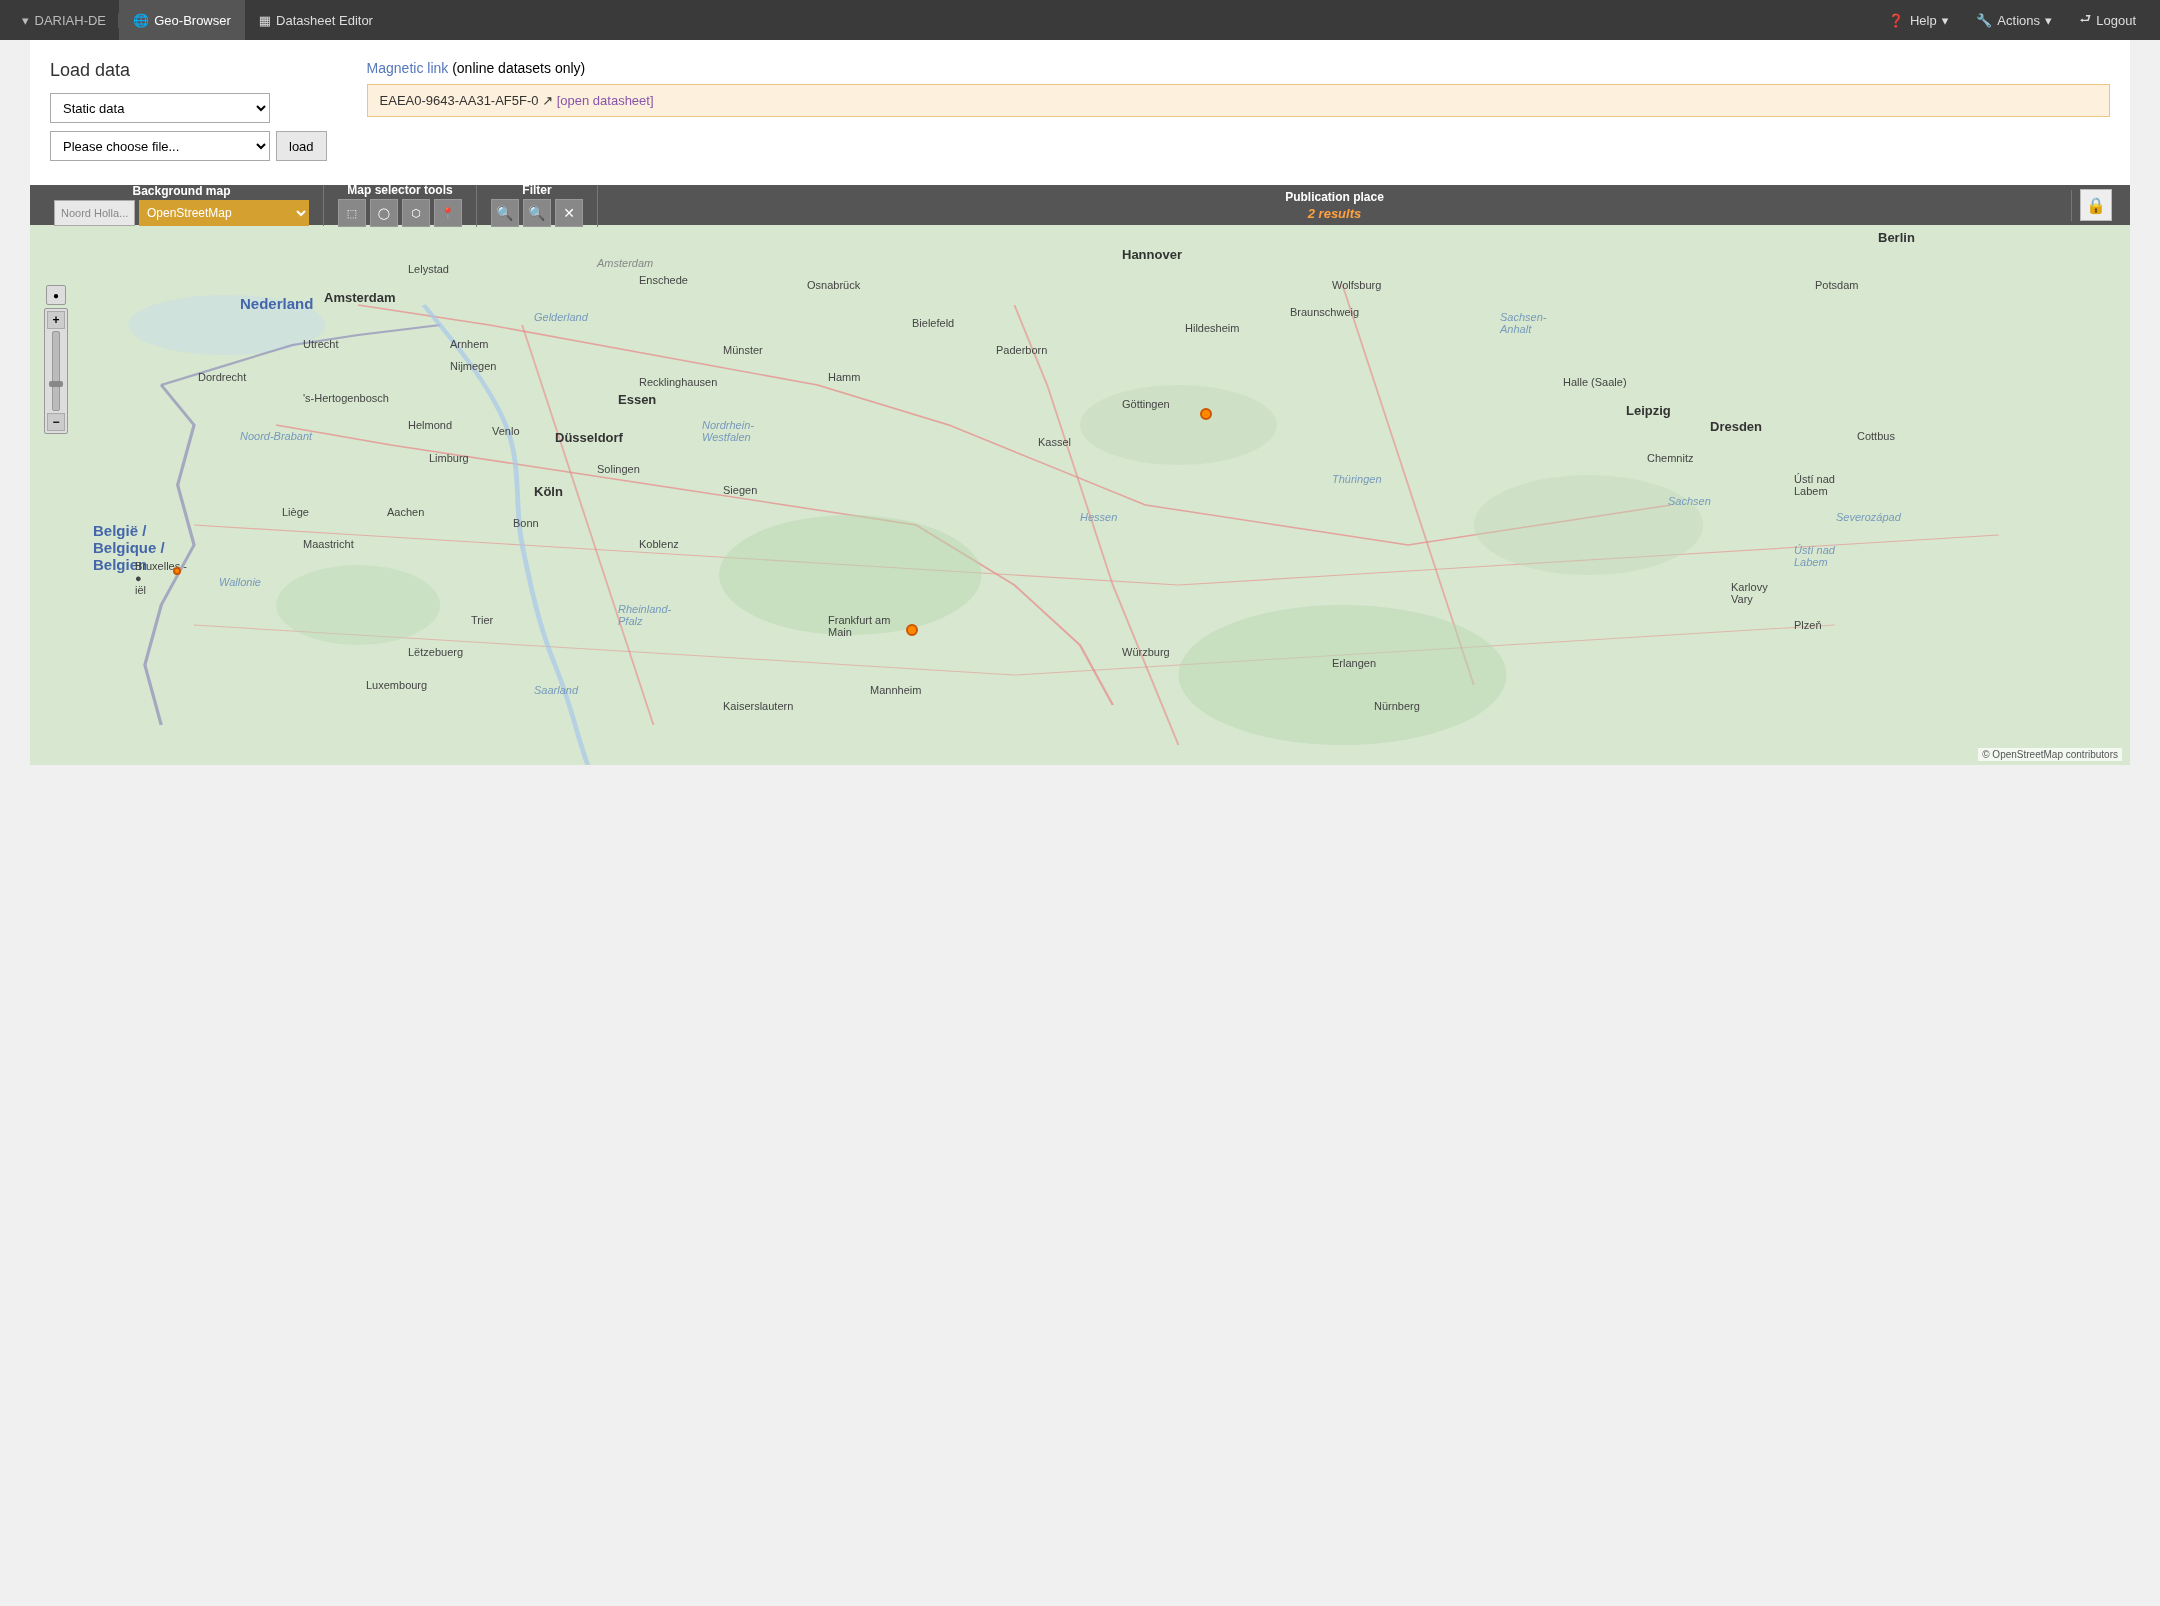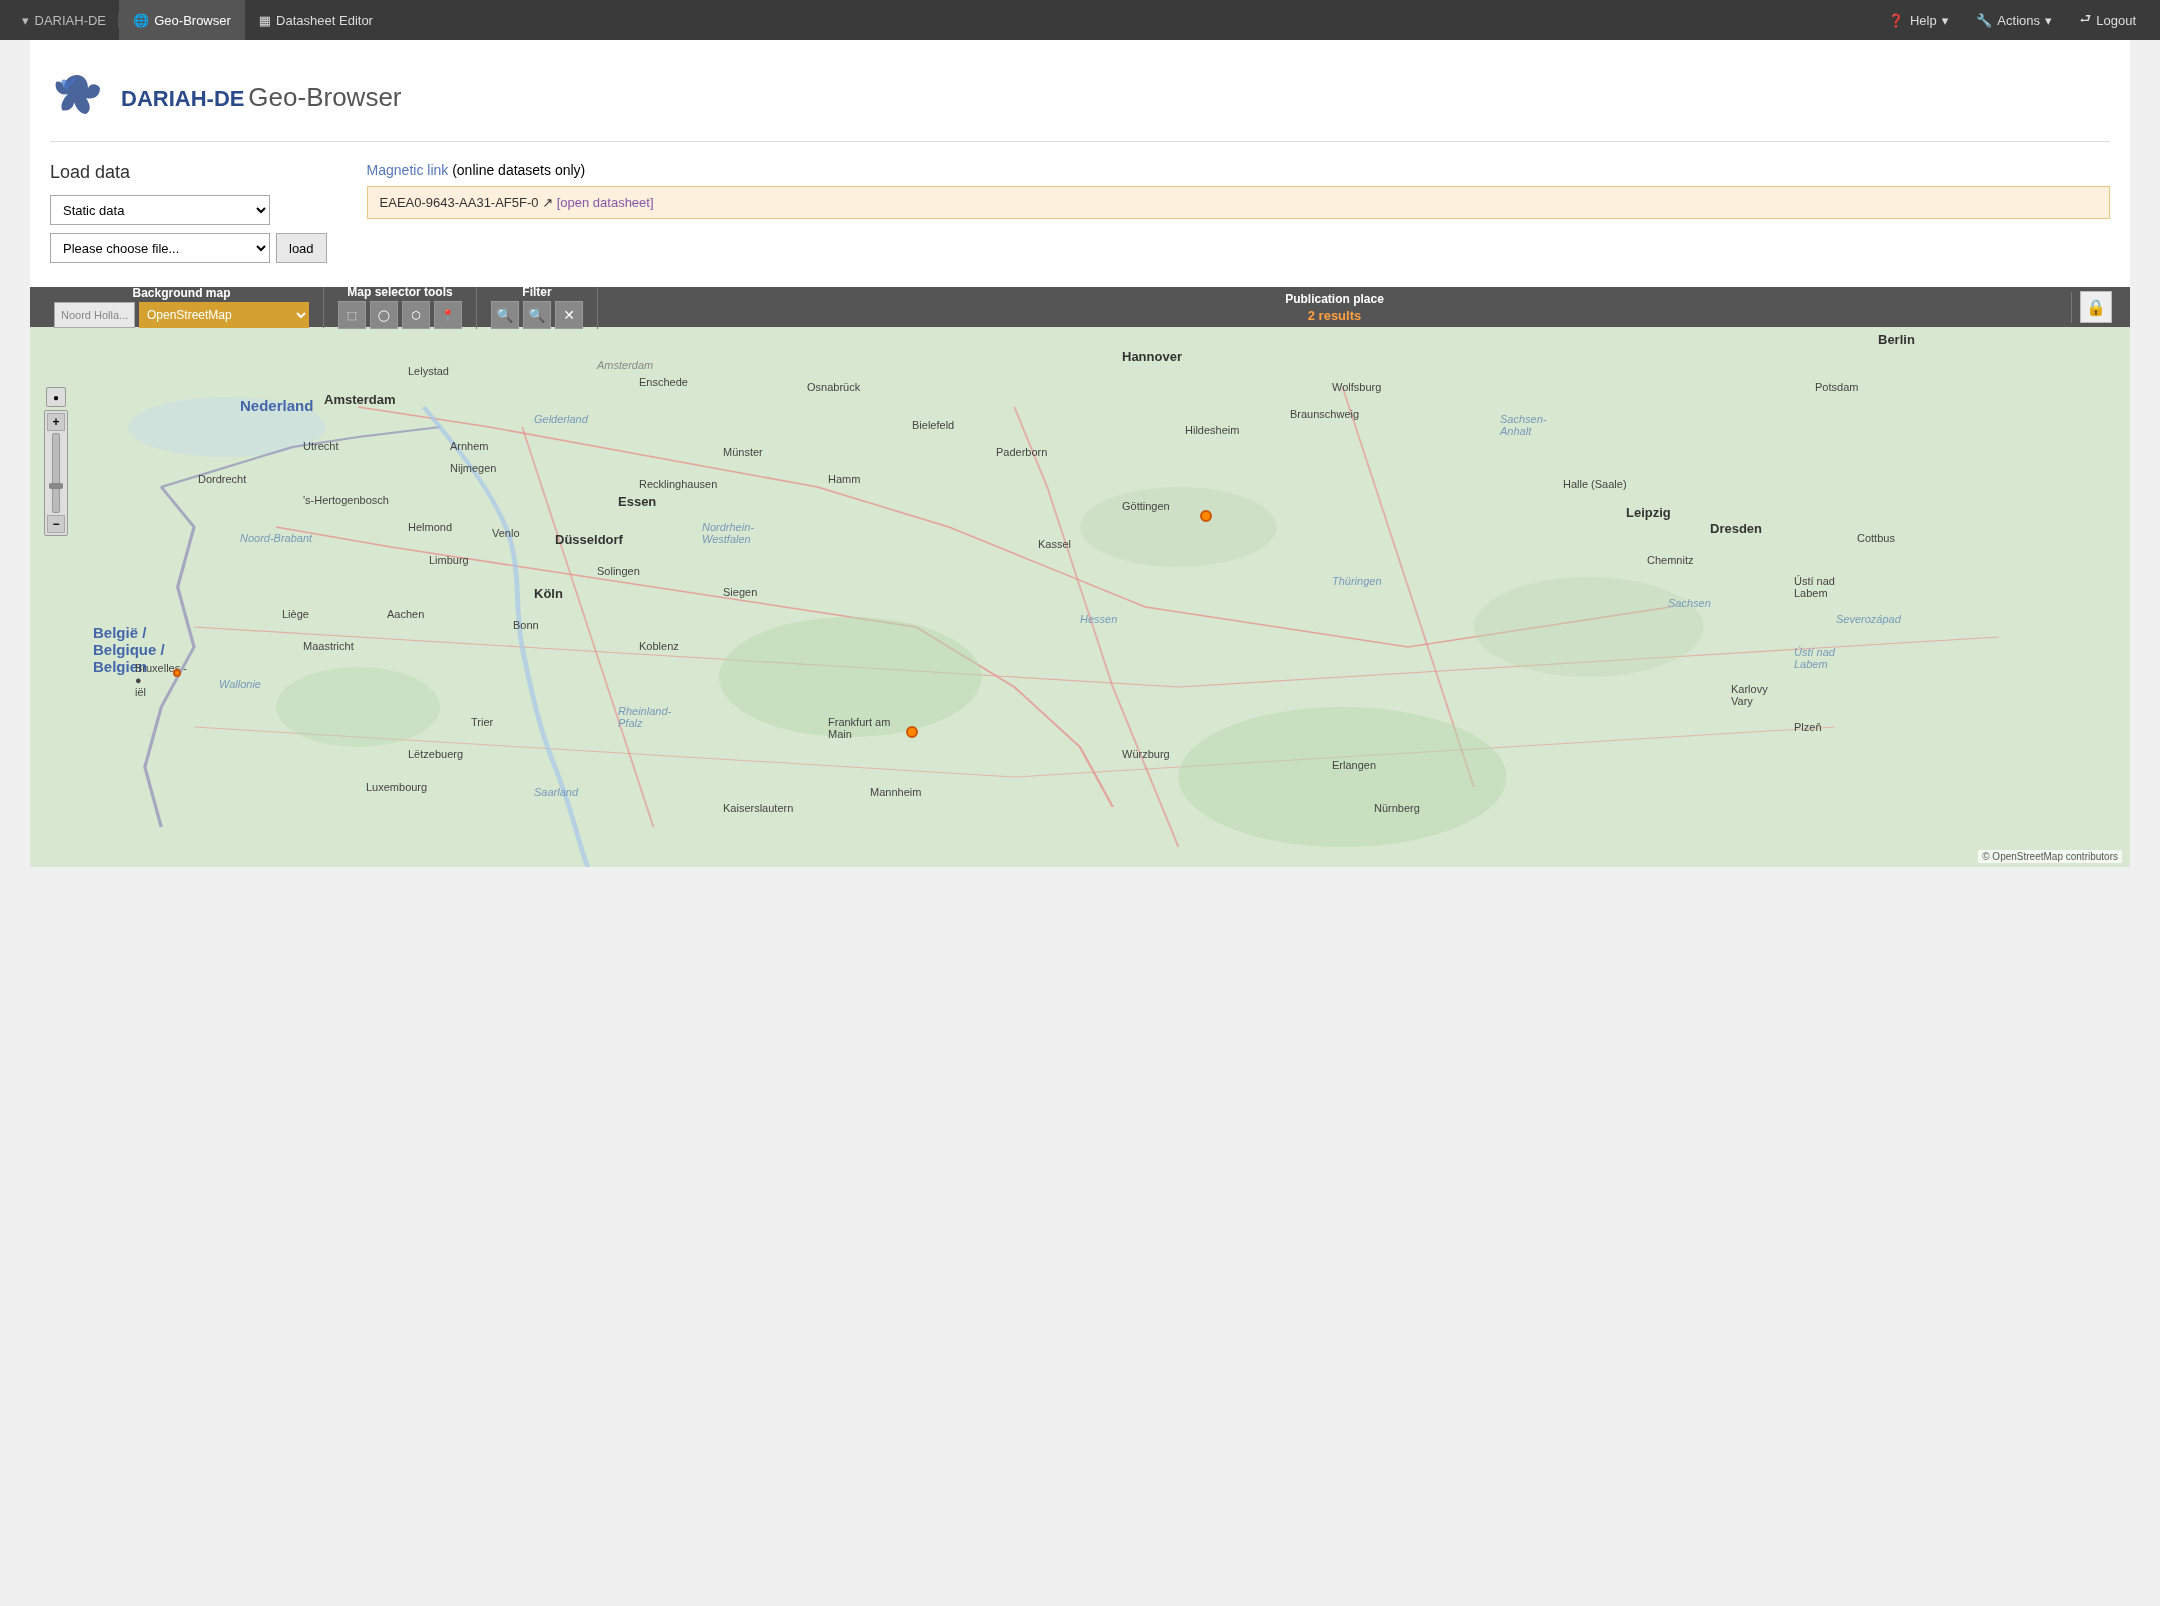--- a/index.html
+++ b/index.html
@@ -196,20 +196,21 @@
       height: 28px;
       cursor: pointer;
       display: flex;
       align-items: center;
       justify-content: center;
       font-size: 14px;
     }
     .pub-results {
       color: #ffa040;
       font-size: 13px;
+      font-style: italic;
       font-weight: bold;
     }
     .lock-btn {
       background: #eee;
       border: 1px solid #bbb;
       width: 32px;
       height: 32px;
       cursor: pointer;
       display: flex;
       align-items: center;
@@ -376,31 +377,20 @@
     </a>
     <a class="nav-item">
       <span>⮐</span>
       <span>Logout</span>
     </a>
   </div>
 </nav>
 
 <div id="main-content">
 
-  <div class="page-header">
-    <svg class="logo-icon" viewBox="0 0 55 55">
-      <path d="M27 5 C20 5, 14 10, 14 18 C14 14, 10 10, 6 12 C4 20, 10 26, 18 24 C14 28, 10 34, 12 40 C18 42, 24 38, 24 32 C26 38, 30 44, 36 44 C42 40, 40 34, 36 28 C44 30, 50 26, 50 18 C46 12, 40 14, 38 18 C38 10, 33 5, 27 5 Z" fill="#2a4a8a" opacity="0.85"></path>
-      <path d="M27 8 C22 8, 18 12, 18 18 L18 20 C14 18, 10 14, 12 10 C16 8, 20 12, 18 18" fill="#4477cc" opacity="0.7"></path>
-    </svg>
-    <div>
-      <span class="header-brand">DARIAH-DE</span>
-      <span class="header-title"> </span>
-      <span class="header-title">Geo-Browser</span>
-    </div>
-  </div>
 
   <div class="form-section">
 
     <div class="form-group">
       <div class="form-group-label">Load data</div>
       <div class="form-row">
         <select class="select-wide"><option>Static data</option><option>Dynamic data</option></select>
       </div>
       <div class="form-row">
         <select class="select-wide"><option>Please choose file...</option></select>

